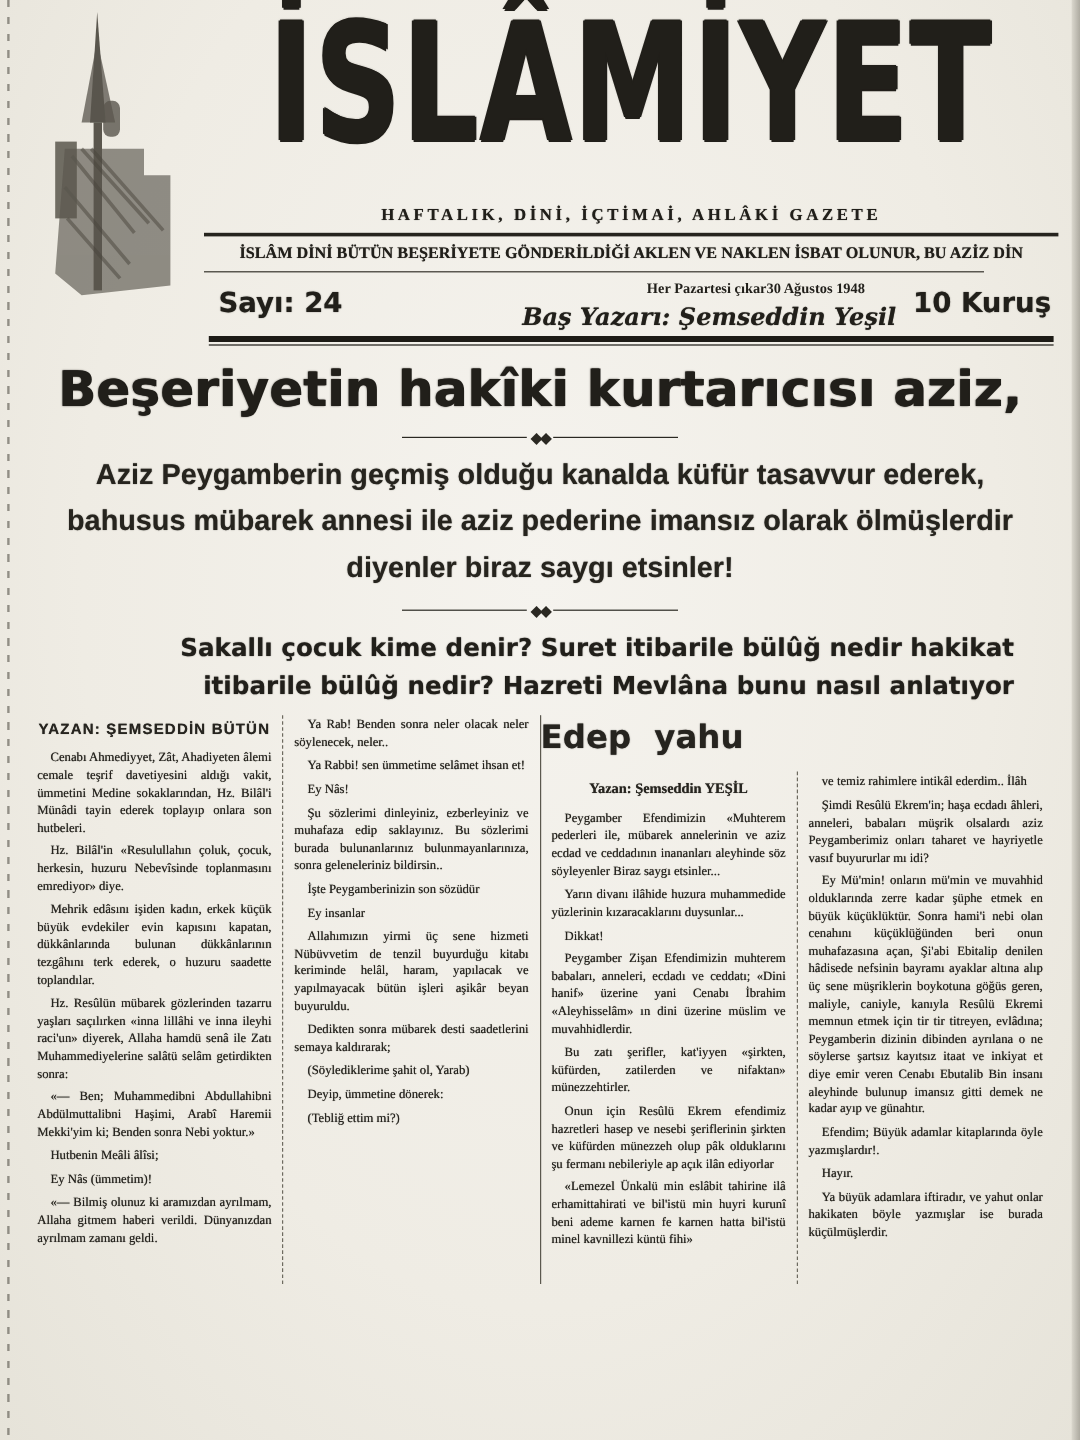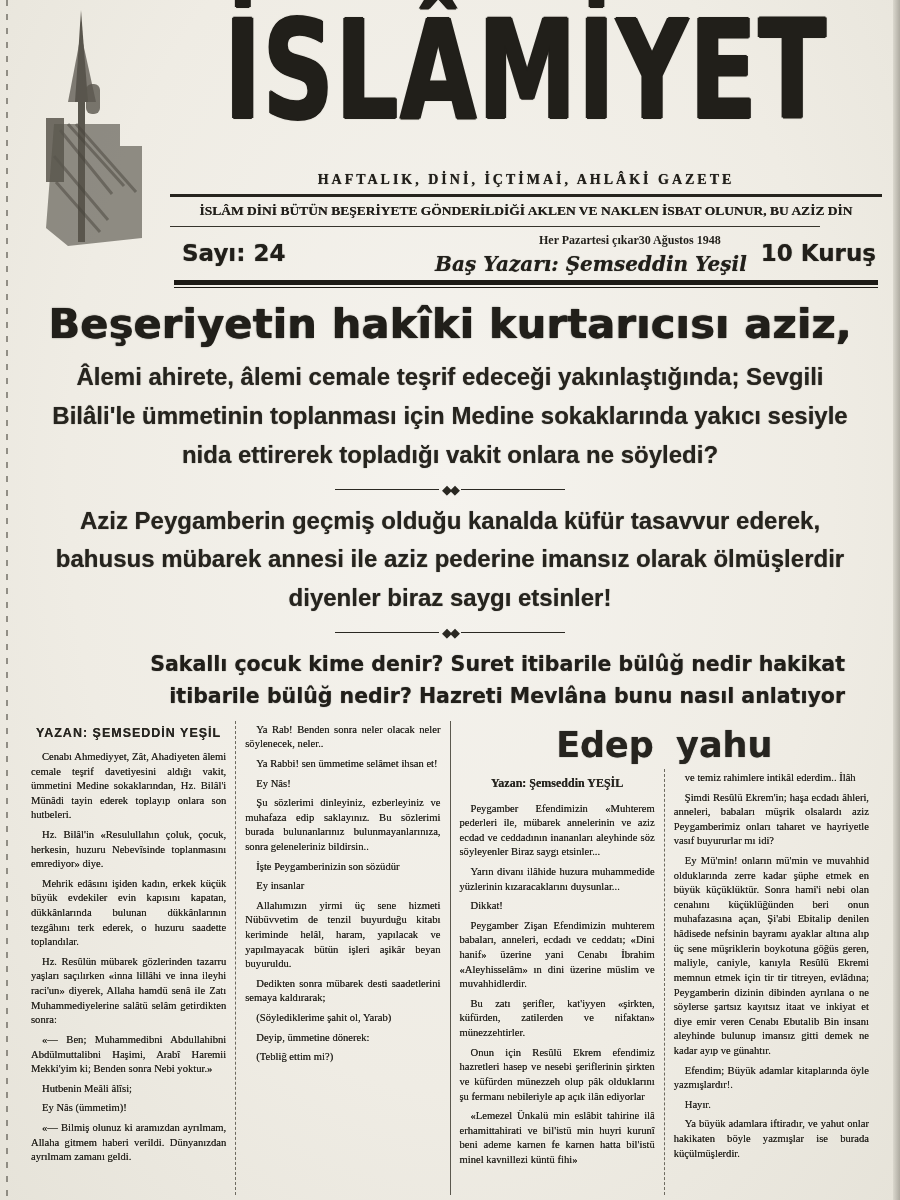--- a/index.html
+++ b/index.html
@@ -59,21 +59,21 @@
   
   .cols{display:flex;height:474px;margin:6px 22px 0 22px;font-size:10.6px;line-height:1.38;text-align:justify;
     color:#26241f;text-shadow:0 0 .6px rgba(40,38,30,.85);}
   .half{width:50%;display:flex;min-width:0;}
   .half.right{border-left:1px solid #5b584e;flex-direction:column;}
   .col{width:50%;padding:2px 9px 0 9px;overflow:hidden;min-width:0;}
   .col.sep{border-left:1px dashed #6d6a5f;}
   .col p{margin:0 0 5px 0;text-indent:11px;}
   .byline1{font-family:"Liberation Sans",sans-serif;font-weight:bold;font-size:12.5px;text-align:center;text-indent:0;
     letter-spacing:1px;margin:2px 0 8px 0;}
-  .art2head{font-family:"DejaVu Sans",sans-serif;font-weight:bold;font-size:35px;text-align:center;margin:0 0 0 0;
+  .art2head{font-family:"DejaVu Sans",sans-serif;font-weight:bold;font-size:27px;text-align:left;margin:0 0 10px 0;
     word-spacing:10px;text-shadow:0 0 1px rgba(25,23,18,.7);}
   .art2cols{display:flex;flex:1;min-height:0;}
   .byline2{font-weight:bold;font-size:12px;text-align:center;text-indent:0;margin:4px 0 10px 0;}
 </style>
 </head>
 <body>
 
 <div class="page">
   <div class="scan-left"></div>
   <div class="scan-right"></div>
@@ -112,39 +112,38 @@
       </div>
       <div class="price">10 Kuruş</div>
     </div>
     <div class="rule-heavy"></div>
   </div>
 
   <div class="lead">
     <div class="headline">
       <div>Beşeriyetin hakîki kurtarıcısı aziz,</div>
     </div>
-    <div class="deck">Âlemi ahirete, âlemi cemale teşrif edeceği yakınlaştığında; Sevgili Bilâli'le ümmetinin toplanması için Medine sokaklarında yakıcı sesiyle nida ettirerek topladığı vakit onlara ne söyledi?</div>
     <div class="orn">
       <span class="bar"></span>
         <span class="knot">◆◆</span>
         <span class="bar"></span>
     </div>
     <div class="deck">Aziz Peygamberin geçmiş olduğu kanalda küfür tasavvur ederek, bahusus mübarek annesi ile aziz pederine imansız olarak ölmüşlerdir diyenler biraz saygı etsinler!</div>
     <div class="orn">
       <span class="bar"></span>
         <span class="knot">◆◆</span>
         <span class="bar"></span>
     </div>
     <div class="sec-head">Sakallı çocuk kime denir? Suret itibarile bülûğ nedir hakikat itibarile bülûğ nedir? Hazreti Mevlâna bunu nasıl anlatıyor</div>
   </div>
 
   <div class="cols">
     <div class="half">
       <div class="col">
-        <div class="byline1">YAZAN: ŞEMSEDDİN YEŞİL</div>
+        <div class="byline1">YAZAN: ŞEMSEDDİN BÜTÜN</div>
         <p>Cenabı Ahmediyyet, Zât, Ahadiyeten âlemi cemale teşrif davetiyesini aldığı vakit, ümmetini Medine sokaklarından, Hz. Bilâl'i Münâdi tayin ederek toplayıp onlara son hutbeleri.</p>
         <p>Hz. Bilâl'in «Resulullahın çoluk, çocuk, herkesin, huzuru Nebevîsinde toplanmasını emrediyor» diye.</p>
         <p>Mehrik edâsını işiden kadın, erkek küçük büyük evdekiler evin kapısını kapatan, dükkânlarında bulunan dükkânlarının tezgâhını terk ederek, o huzuru saadette toplandılar.</p>
         <p>Hz. Resûlün mübarek gözlerinden tazarru yaşları saçılırken «inna lillâhi ve inna ileyhi raci'un» diyerek, Allaha hamdü senâ ile Zatı Muhammediyelerine salâtü selâm getirdikten sonra:</p>
         <p>«— Ben; Muhammedibni Abdullahibni Abdülmuttalibni Haşimi, Arabî Haremii Mekki'yim ki; Benden sonra Nebi yoktur.»</p>
         <p>Hutbenin Meâli âlîsi;</p>
         <p>Ey Nâs (ümmetim)!</p>
         <p>«— Bilmiş olunuz ki aramızdan ayrılmam, Allaha gitmem haberi verildi. Dünyanızdan ayrılmam zamanı geldi.</p>
 
       </div>

